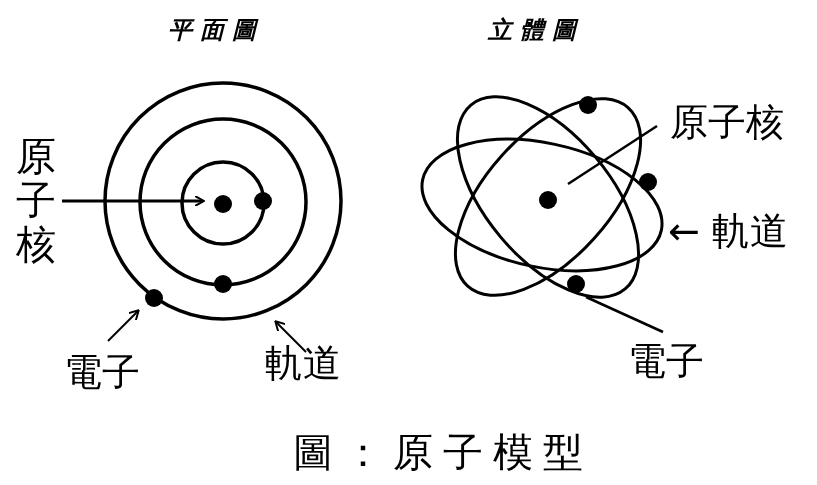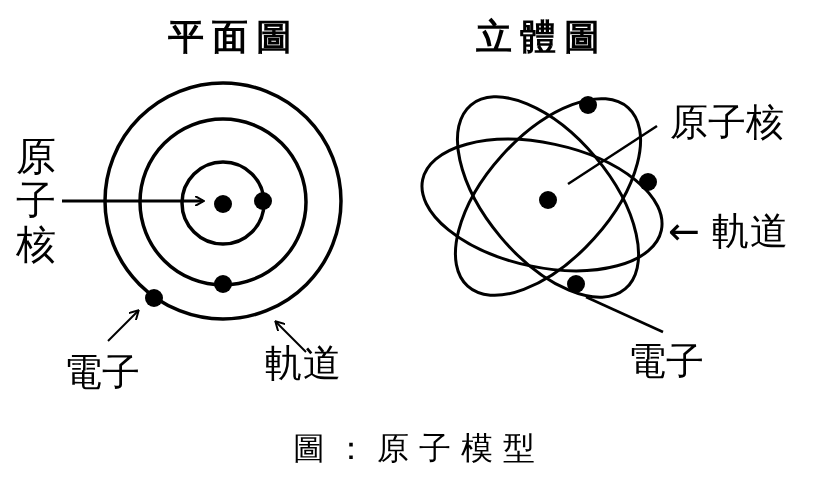--- a/index.html
+++ b/index.html
@@ -1,21 +1,21 @@
 <!DOCTYPE html>
 <html><head>
 <meta charset="utf-8">
 <style>
   html, body { margin: 0; padding: 0; background: #ffffff; }
   body { width: 817px; height: 485px; position: relative; overflow: hidden; font-family: "DejaVu Serif", serif; color: #000; }
   .label { position: absolute; color: #000; white-space: nowrap; line-height: 1; }
-  .title { font-size: 36px; font-weight: bold; letter-spacing: 8px; font-family: "DejaVu Serif", serif; }
+  .title { font-size: 24px; font-weight: bold; letter-spacing: 8px; font-family: "DejaVu Serif", serif; font-style: italic; }
   .lbl { font-size: 38px; font-family: "DejaVu Sans", sans-serif; }
   .vert { font-size: 40px; font-family: "DejaVu Sans", sans-serif; width: 44px; line-height: 44px; white-space: normal; word-break: break-all; }
-  .caption { font-size: 32px; letter-spacing: 10px; font-family: "DejaVu Serif", serif; }
+  .caption { font-size: 40px; letter-spacing: 10px; font-family: "DejaVu Serif", serif; }
   svg { position: absolute; left: 0; top: 0; }
 </style>
 </head>
 <body>
 
 <svg width="817" height="485" viewBox="0 0 817 485">
   <defs>
     <marker id="arrowhead" markerWidth="10" markerHeight="10" refX="8" refY="5" orient="auto" markerUnits="userSpaceOnUse">
       <path d="M0,0 L9,5 L0,10" fill="none" stroke="#000" stroke-width="2"></path>
     </marker>
@@ -49,21 +49,21 @@
     <circle cx="588" cy="105" r="9"></circle>
     <circle cx="648" cy="182" r="9"></circle>
     <circle cx="576" cy="284" r="9"></circle>
   </g>
 
   <line x1="568" y1="184" x2="657" y2="126" stroke="#000" stroke-width="2.5"></line>
   <line x1="586" y1="297" x2="663" y2="332" stroke="#000" stroke-width="2.5"></line>
 </svg>
 
 <div class="label title" style="left:168px; top:18px;">平面圖</div>
-<div class="label title" style="left:476px; top:18px;">立體圖</div>
+<div class="label title" style="left:488px; top:18px;">立體圖</div>
 
 <div class="label vert" style="left:16px; top:134px;">原子核</div>
 <div class="label lbl" style="left:64px; top:353px;">電子</div>
 <div class="label lbl" style="left:265px; top:344px;">軌道</div>
 
 <div class="label lbl" style="left:670px; top:103px;">原子核</div>
 <div class="label lbl" style="left:668px; top:212px;">← 軌道</div>
 <div class="label lbl" style="left:628px; top:342px;">電子</div>
 
 <div class="label caption" style="left:293px; top:432px;">圖：原子模型</div>

